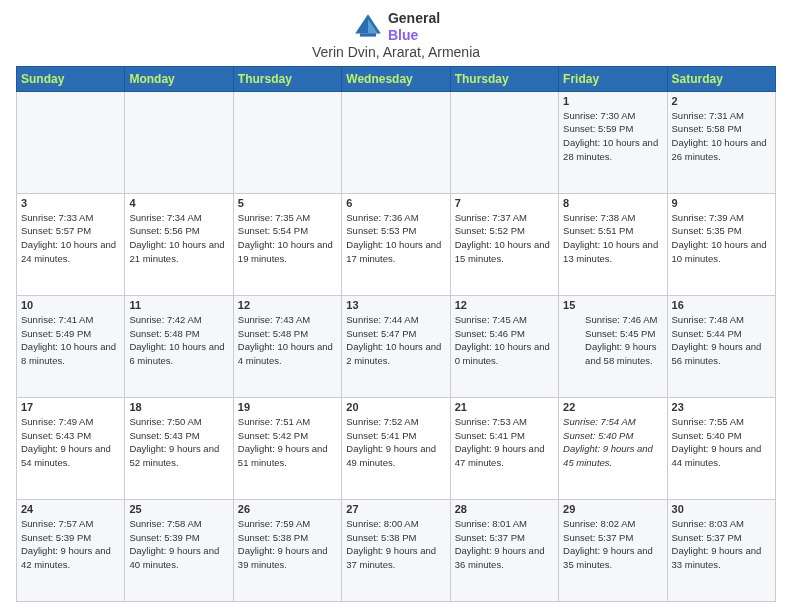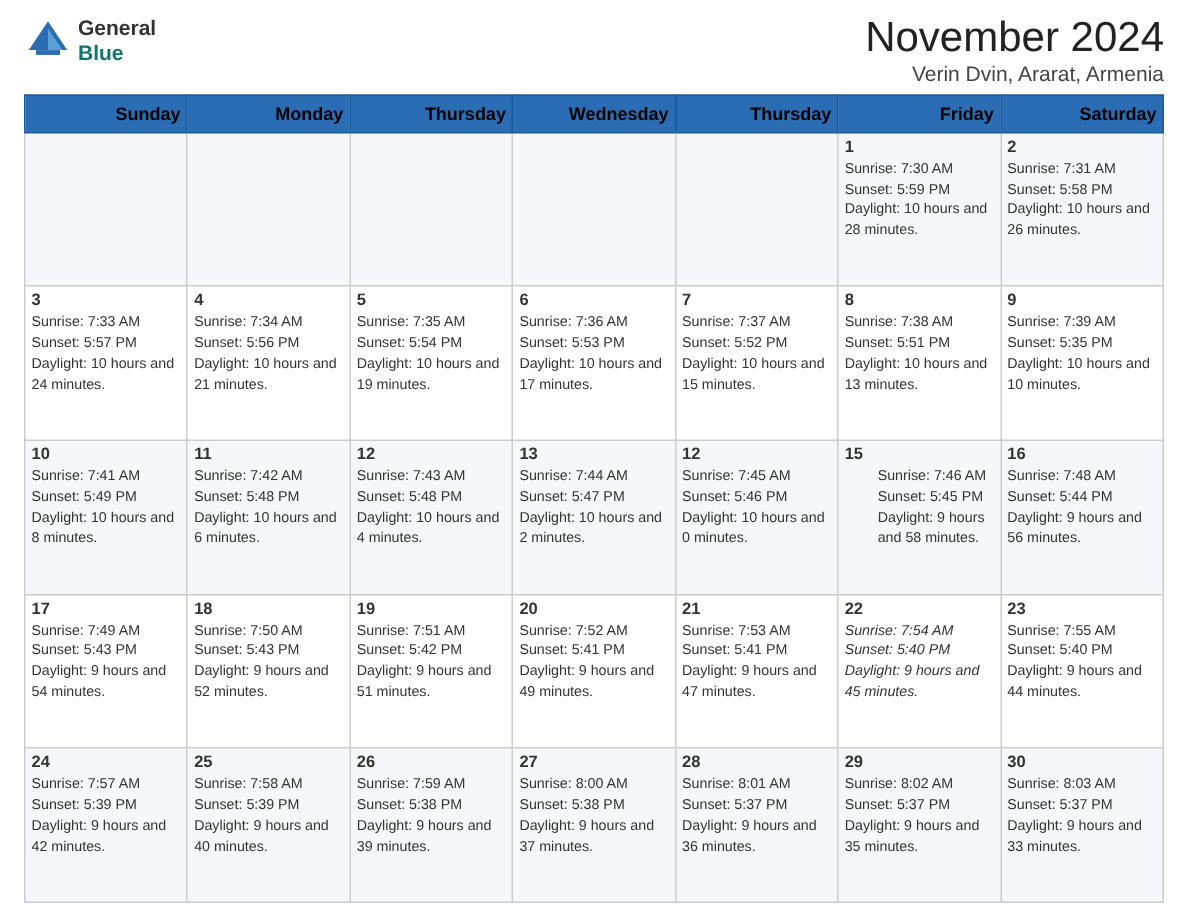--- a/index.html
+++ b/index.html
@@ -12,36 +12,37 @@
     }
     .page {
       width: 792px;
       height: 612px;
       display: flex;
       flex-direction: column;
       padding: 10px 16px 10px 16px;
     }
     .header {
       display: flex;
-      align-items: flex-start;
+      align-items: center;
       justify-content: space-between;
       margin-bottom: 6px;
+      flex-direction: column;
     }
     .logo {
       display: flex;
       align-items: center;
       gap: 4px;
     }
     .logo-text {
       font-size: 14px;
       font-weight: bold;
       line-height: 1.2;
     }
     .logo-text .general { color: #333; }
-    .logo-text .blue { color: #0f766e; }
+    .logo-text .blue { color: #8b5cf6; }
     .logo-icon {
       width: 32px;
       height: 32px;
     }
     .title-block {
       text-align: right;
     }
     .month-title {
       font-size: 28px;
       font-weight: 300;
@@ -55,25 +56,25 @@
     .calendar {
       flex: 1;
       border-collapse: collapse;
       width: 100%;
       table-layout: fixed;
     }
     .calendar thead tr {
       background-color: #2a6db5;
     }
     .calendar thead th {
-      color: #000000;
+      color: #bef264;
       font-size: 12px;
       font-weight: bold;
       padding: 5px 4px;
-      text-align: right;
+      text-align: left;
       border: 1px solid #1a5a9a;
     }
     .calendar tbody tr {
       vertical-align: top;
     }
     .calendar tbody td {
       border: 1px solid #ccc;
       padding: 3px 4px;
       font-size: 9.5px;
       color: #333;
@@ -111,21 +112,20 @@
         <polygon points="20,4 36,28 4,28" fill="#2a6db5"></polygon>
         <polygon points="20,10 32,28 20,28" fill="#5a9fd4"></polygon>
         <rect x="10" y="28" width="20" height="4" fill="#2a6db5"></rect>
       </svg>
       <div class="logo-text">
         <span class="general">General</span><br>
         <span class="blue">Blue</span>
       </div>
     </div>
     <div class="title-block">
-      <div class="month-title">November 2024</div>
       <div class="location">Verin Dvin, Ararat, Armenia</div>
     </div>
   </div>
 
   <table class="calendar">
     <thead>
       <tr>
 
       <th>Sunday</th>
           <th>Monday</th>

